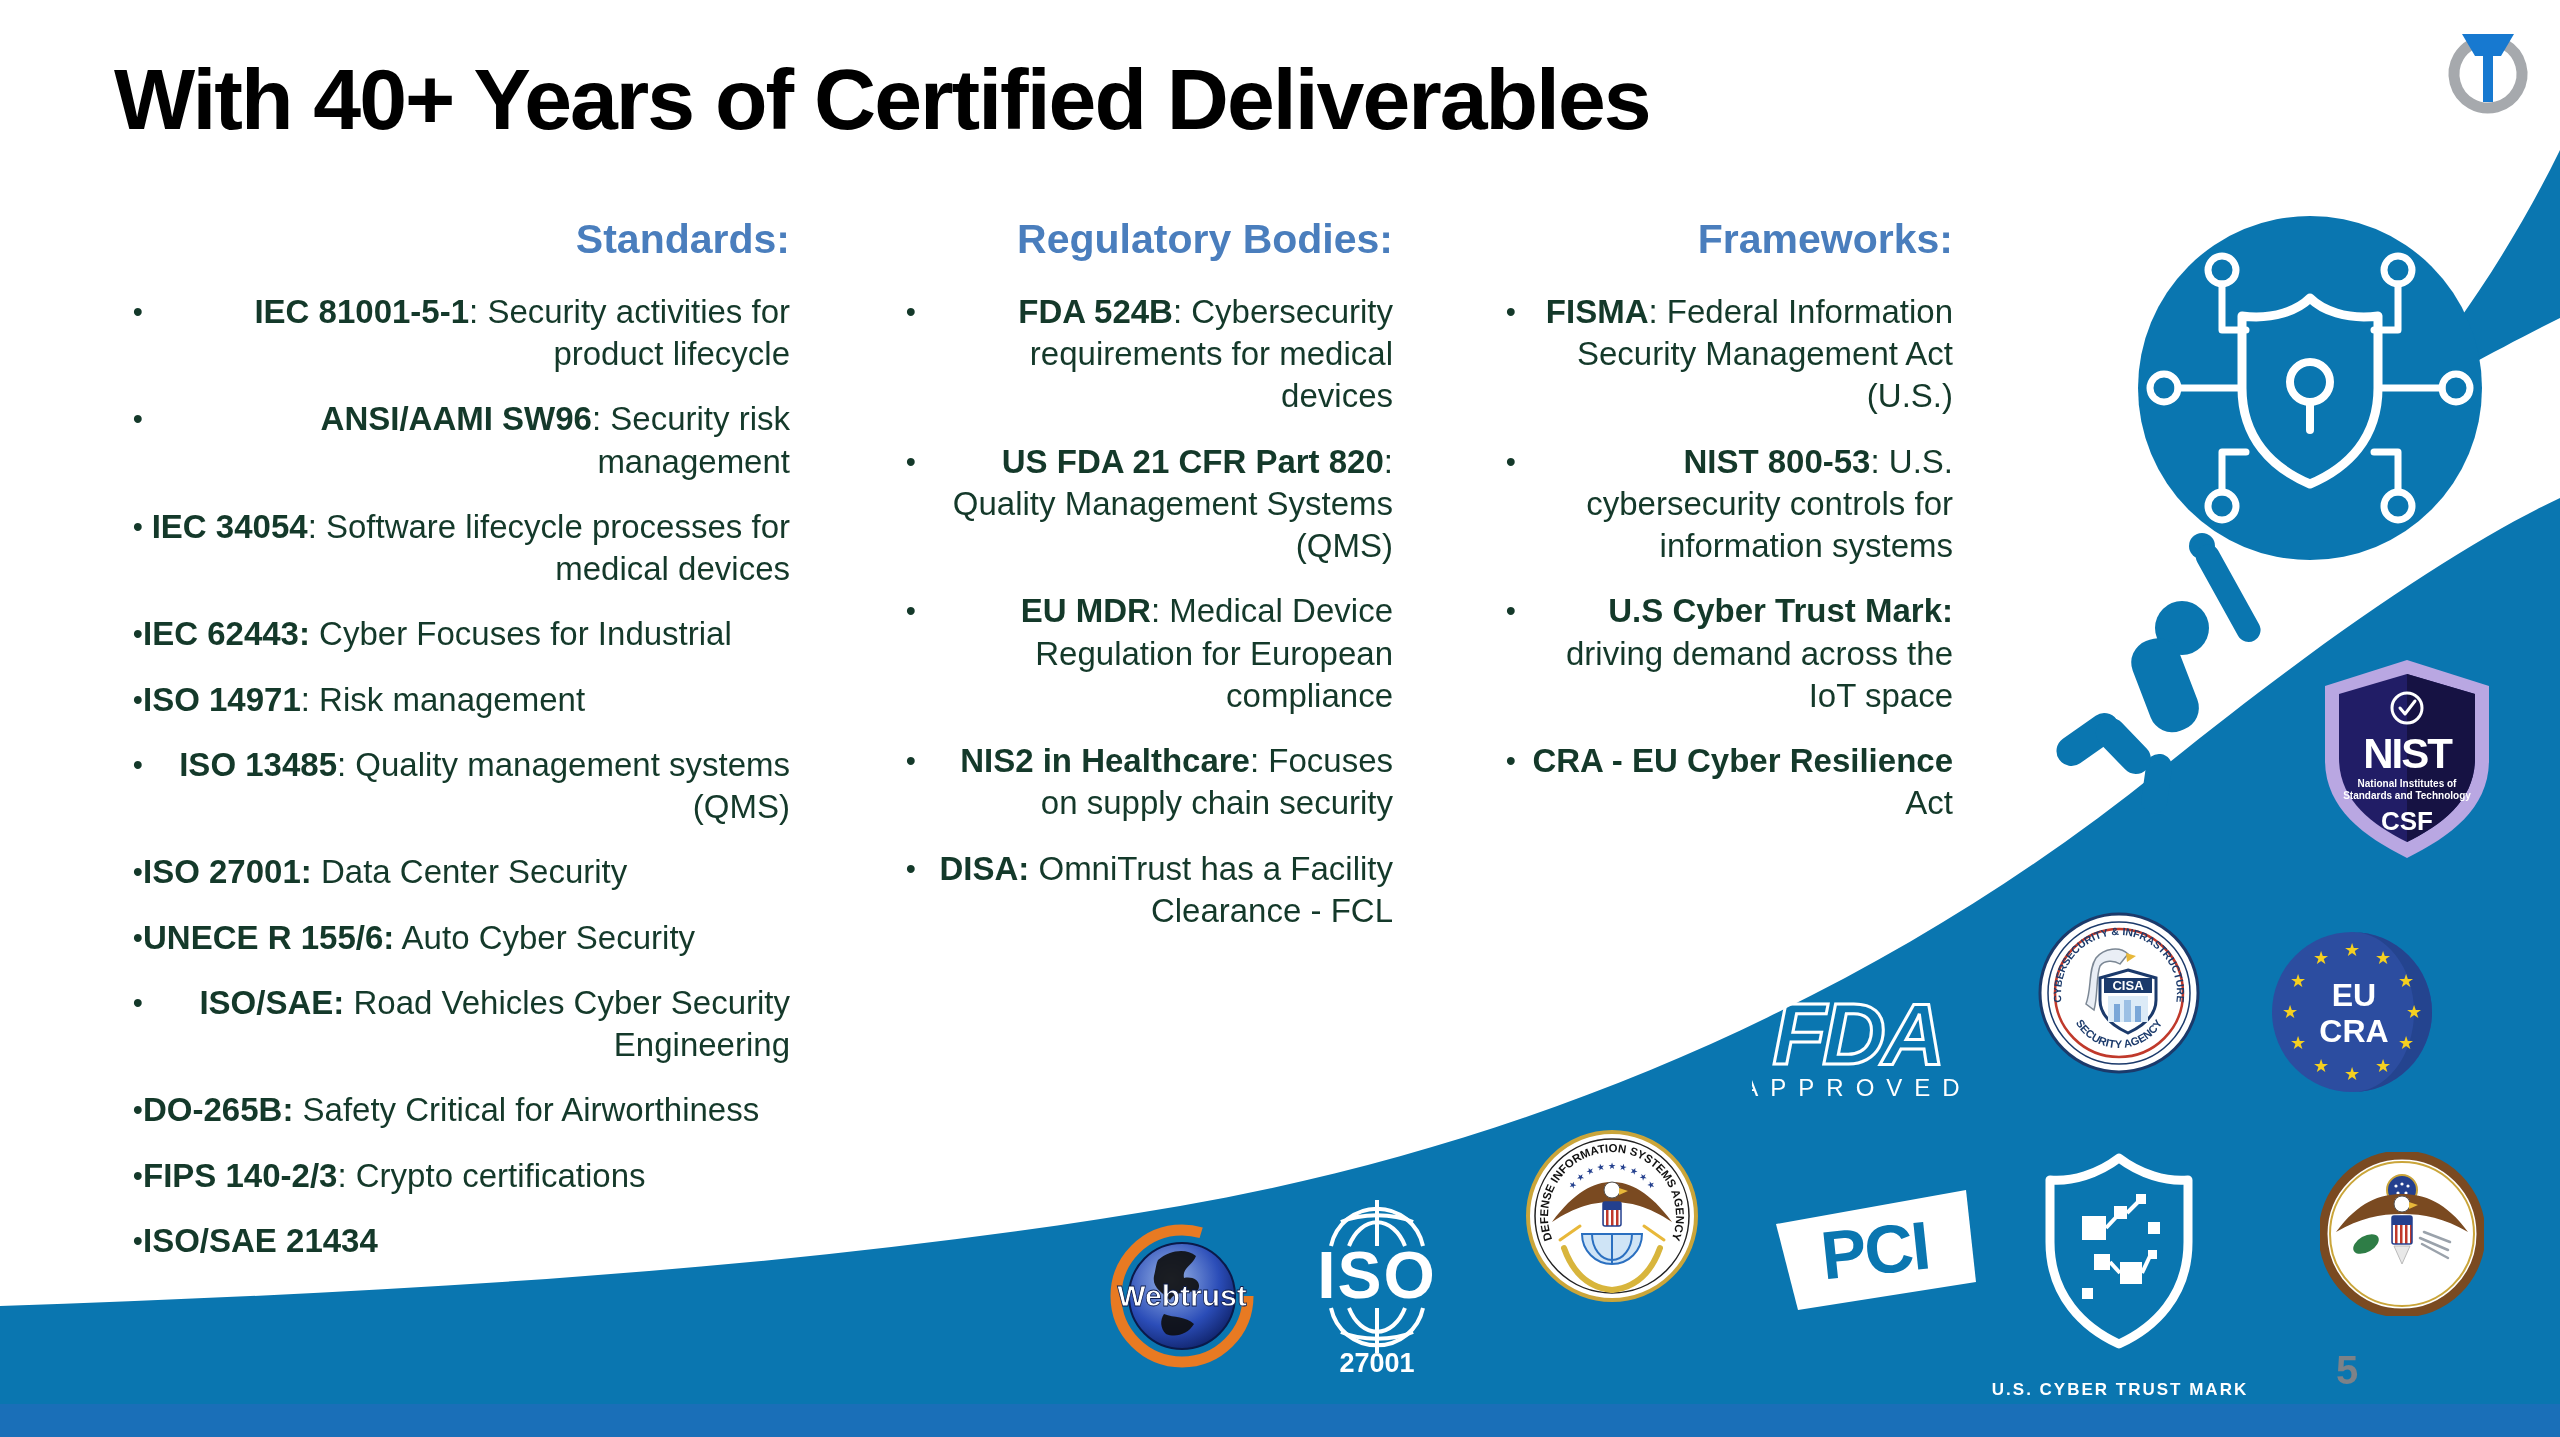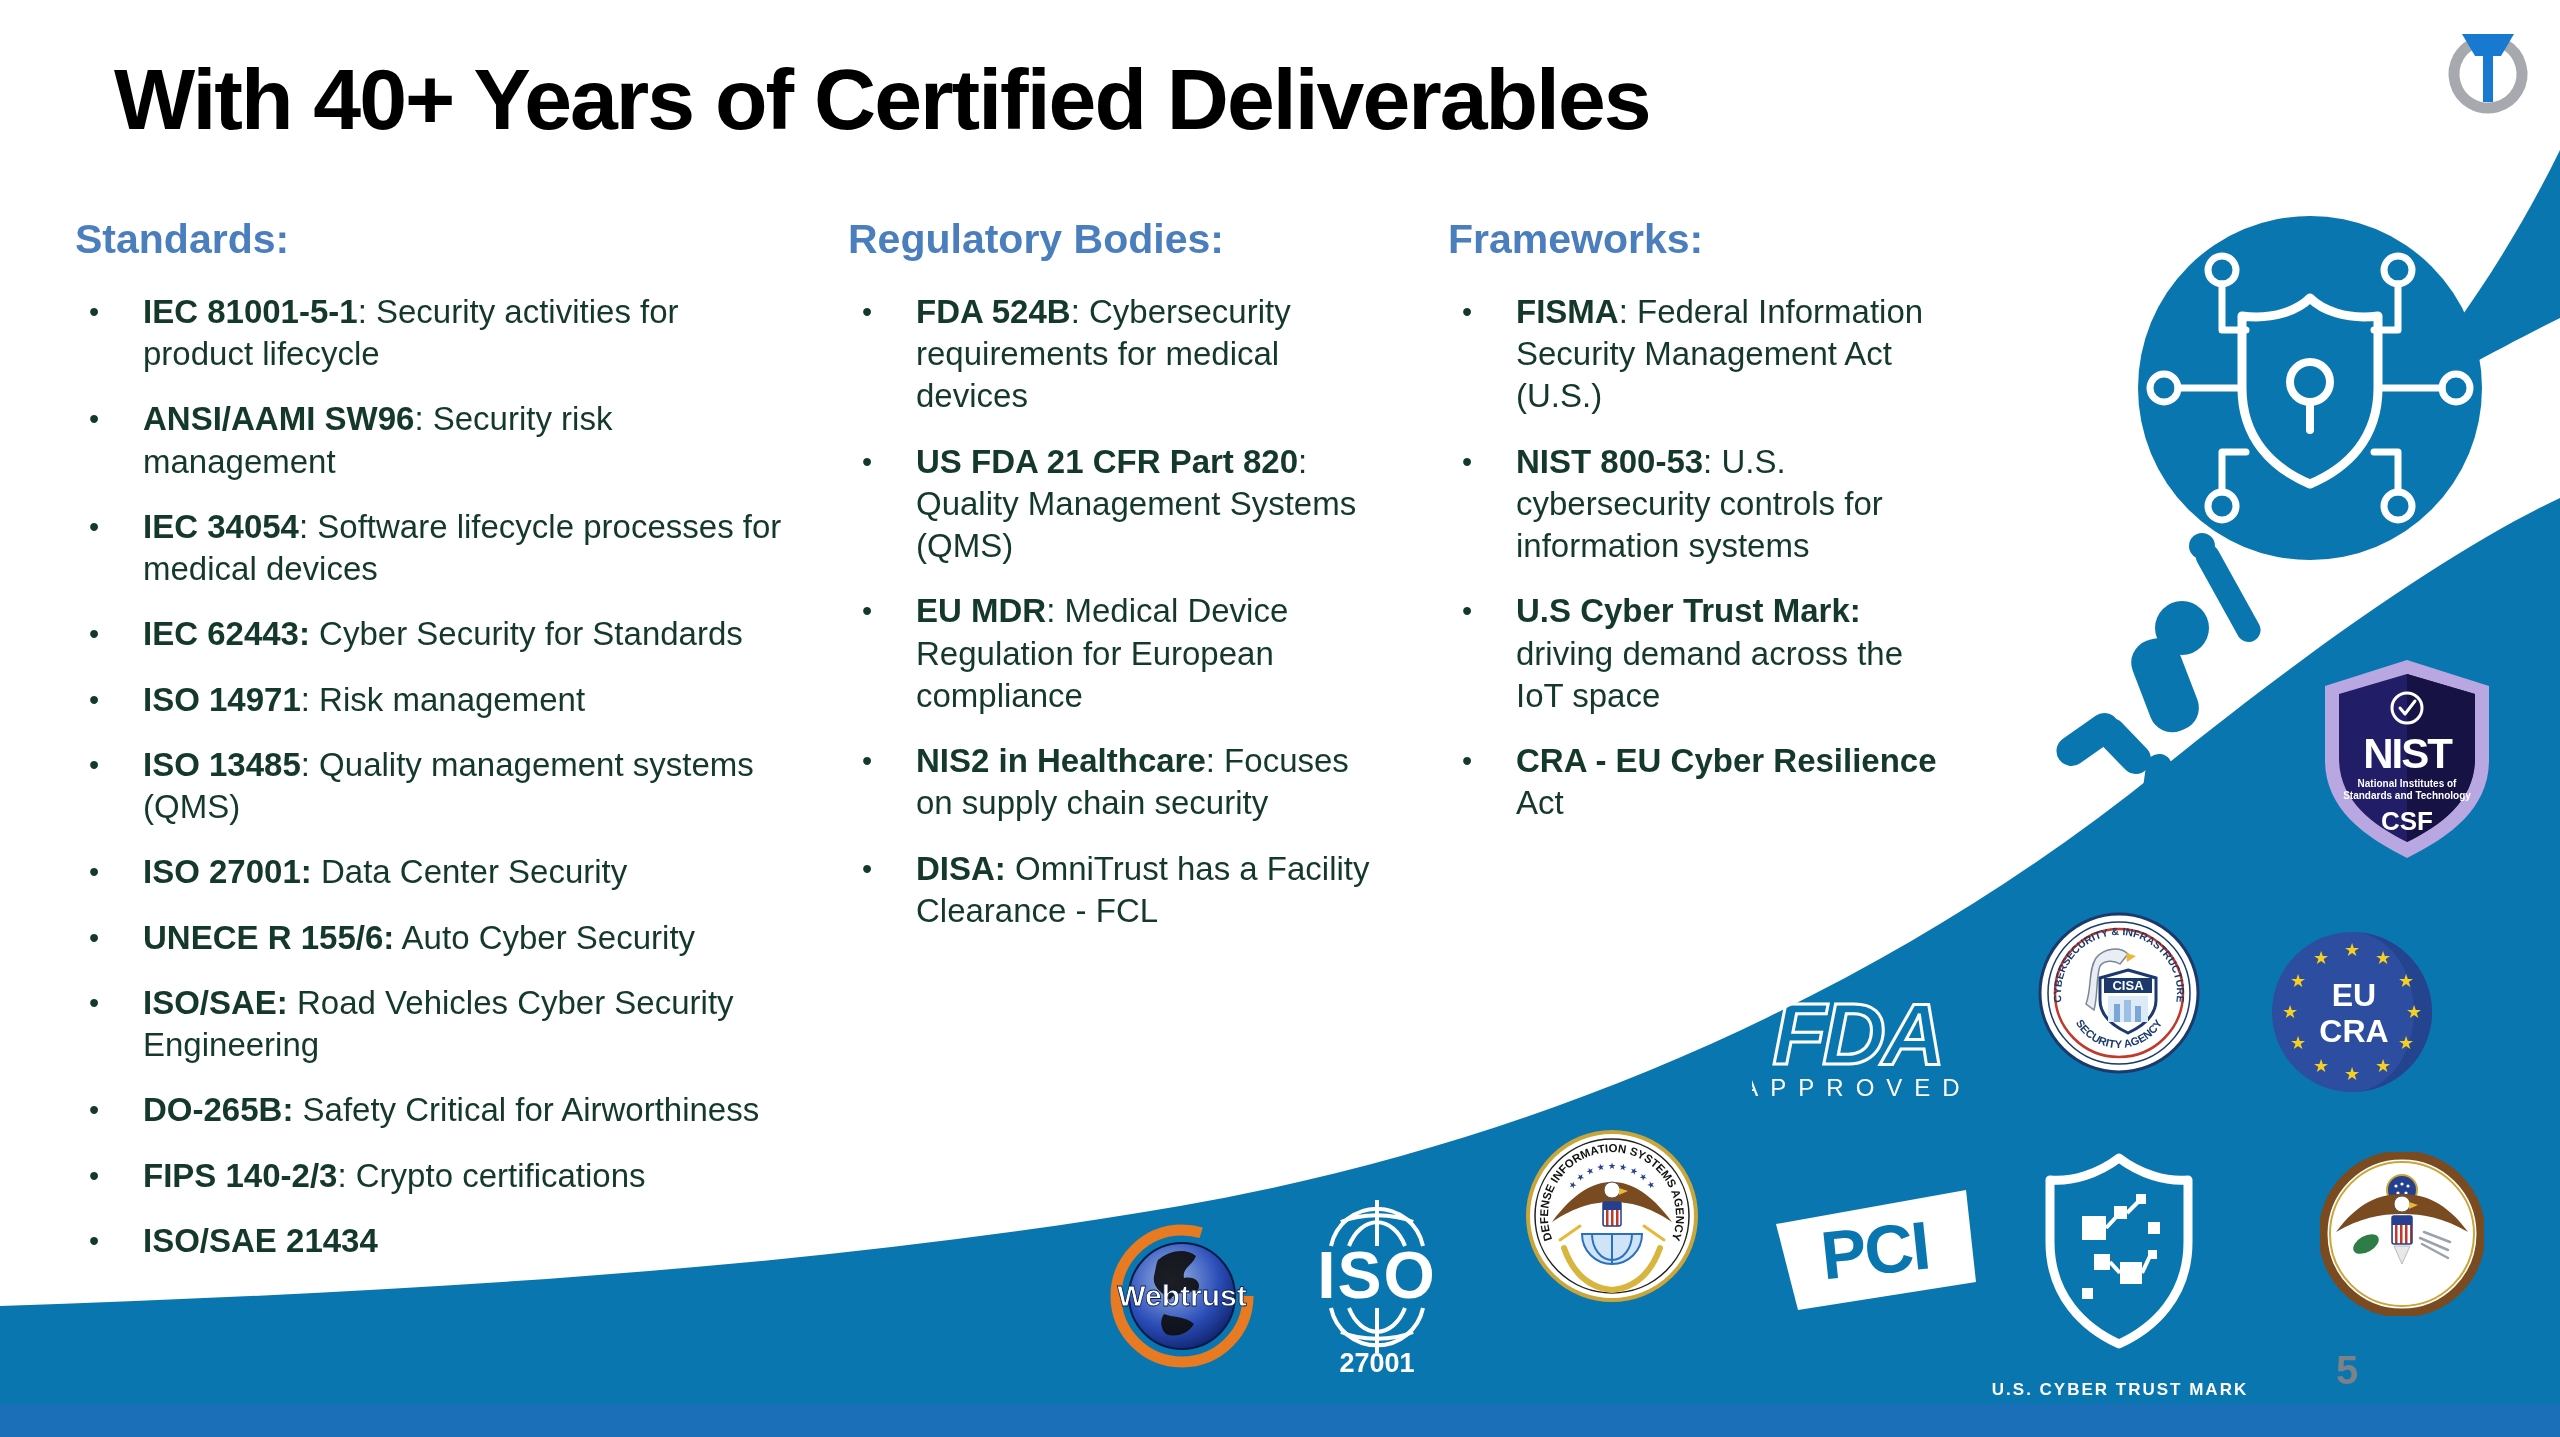--- a/index.html
+++ b/index.html
@@ -1,20 +1,20 @@
 <!DOCTYPE html>
 <html style="--title_black: #000000; --header_blue: #4a7ebd; --body_green: #14392a; --swoosh_blue: #0a76b0; --bottom_bar_blue: #1a6fb8; --page_number_gray: #7d8288; --brand_gray: #a6a9ad; --brand_blue: #1779d0; --nist_lavender: #b9a7e2; --nist_navy: #211d66; --eu_blue: #2c4da0; --star_yellow: #f5d020; --webtrust_orange: #e87a22; --cisa_navy: #1b3a6b; --seal_gold: #caa53a; --seal_brown: #7a4a21; --red_accent: #c0392b;"><head>
 <meta charset="utf-8">
 <style>
   html,body{margin:0;padding:0;}
   body{font-family:"Liberation Sans",sans-serif;background:#ffffff;}
   .slide{position:relative;width:2560px;height:1437px;background:#ffffff;overflow:hidden;}
   .bg-svg{position:absolute;left:0;top:0;width:2560px;height:1437px;}
   .title{position:absolute;left:75px;top:50px;font-size:86px;font-weight:bold;letter-spacing:-2px;color:var(--title_black);white-space:nowrap;margin-left:39px;}
-  .col{position:absolute;top:216px;}
+  .col{position:absolute;top:216px;text-align:right;}
   .col .heading{font-size:41px;font-weight:bold;color:var(--header_blue);margin:0 0 28px 0;}
   .col ul{list-style:none;margin:0;padding:0;}
   .col li{display:flex;align-items:flex-start;margin-bottom:23px;font-size:33px;line-height:1.28;color:var(--body_green);}
   .col li b{font-weight:bold;}
   .col .dot{flex:0 0 54px;padding-left:14px;font-size:29px;line-height:1.45;}
   #col-standards{left:75px;width:715px;}
   #col-regulatory{left:848px;width:545px;}
   #col-frameworks{left:1448px;width:505px;}
   .logo{position:absolute;}
   .page-number{position:absolute;left:2336px;top:1348px;font-size:40px;font-weight:bold;color:var(--page_number_gray);}
@@ -88,21 +88,21 @@
       <li>
           <span class="dot">•</span>
           <span class="txt"><b>ANSI/AAMI SW96</b><span>: Security risk management</span></span>
         </li>
       <li>
           <span class="dot">•</span>
           <span class="txt"><b>IEC 34054</b><span>: Software lifecycle processes for medical devices</span></span>
         </li>
       <li>
           <span class="dot">•</span>
-          <span class="txt"><b>IEC 62443:</b><span> Cyber Security for Standards</span></span>
+          <span class="txt"><b>IEC 62443:</b><span> Cyber Focuses for Industrial</span></span>
         </li>
       <li>
           <span class="dot">•</span>
           <span class="txt"><b>ISO 14971</b><span>: Risk management</span></span>
         </li>
       <li>
           <span class="dot">•</span>
           <span class="txt"><b>ISO 13485</b><span>: Quality management systems (QMS)</span></span>
         </li>
       <li>

